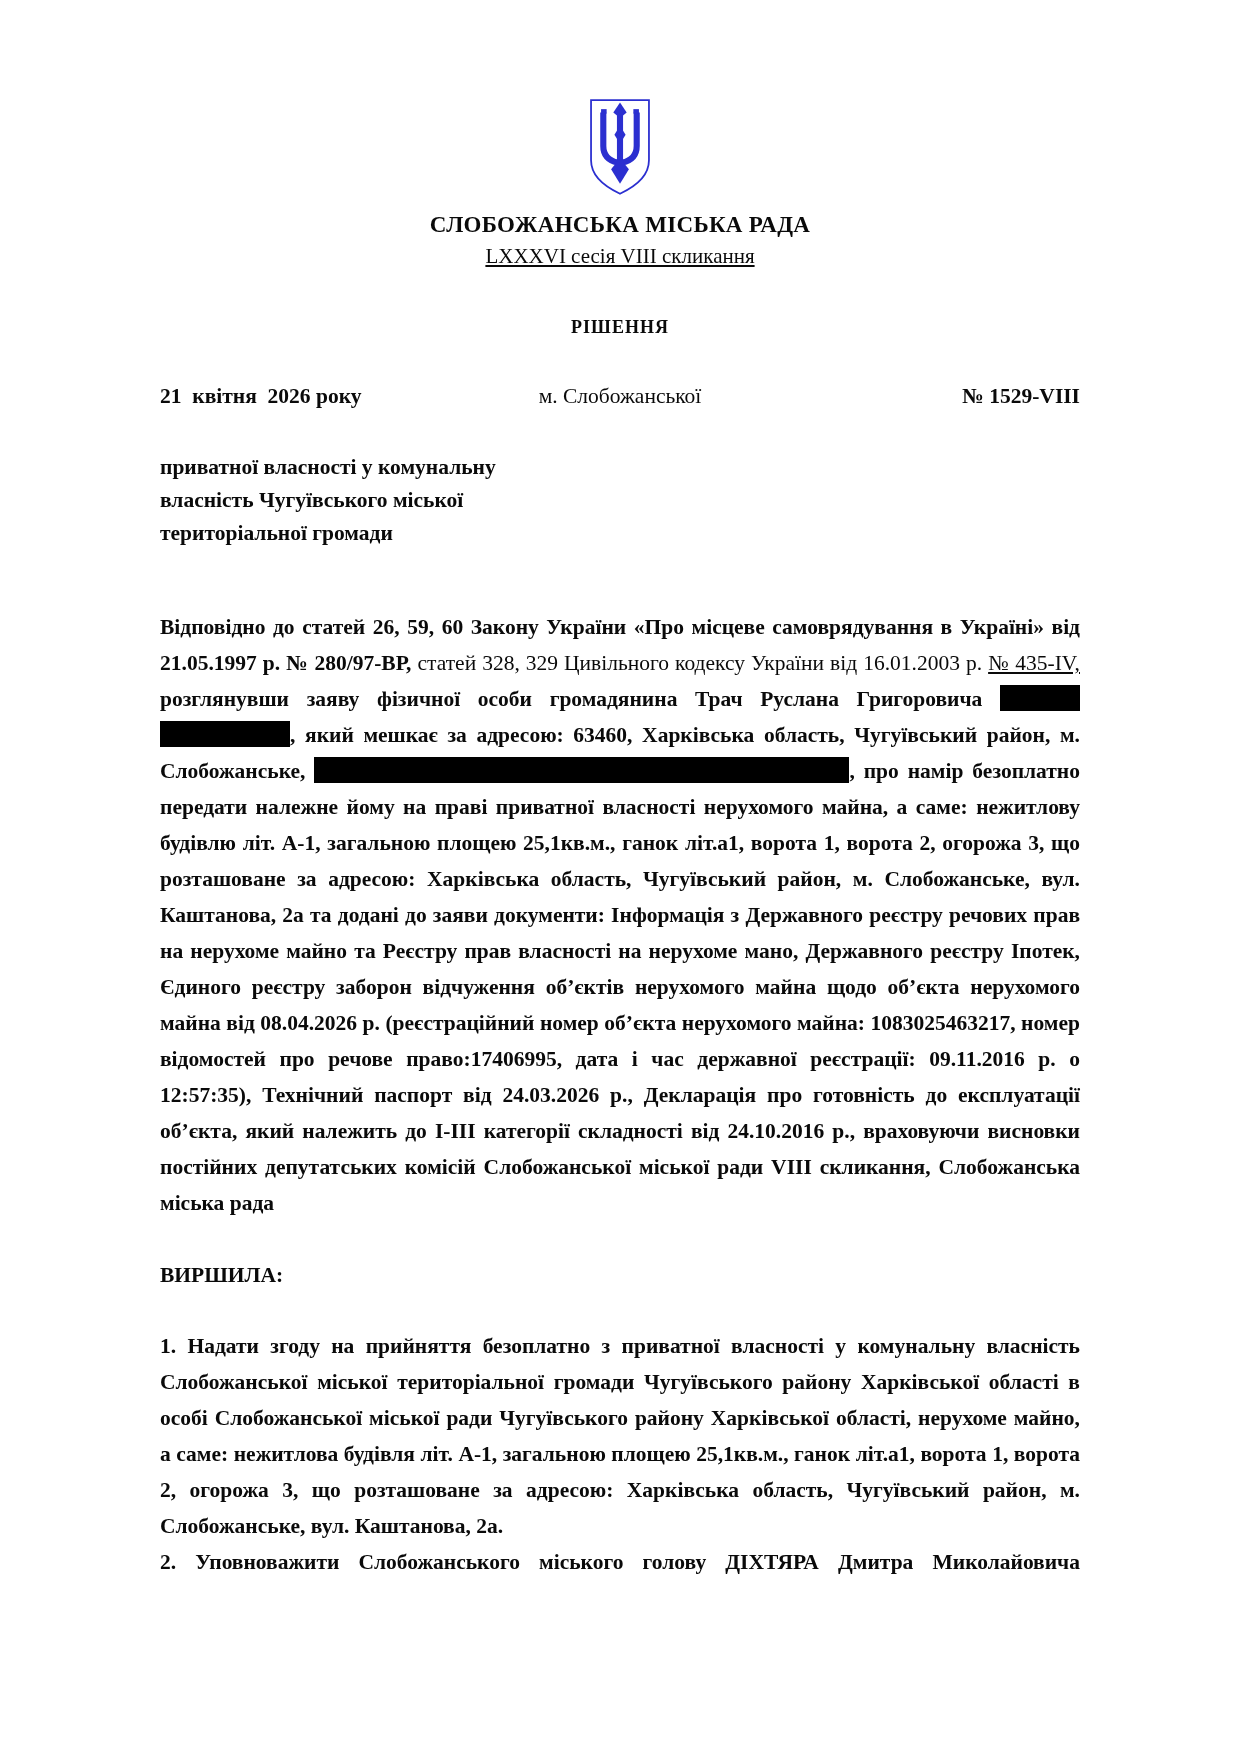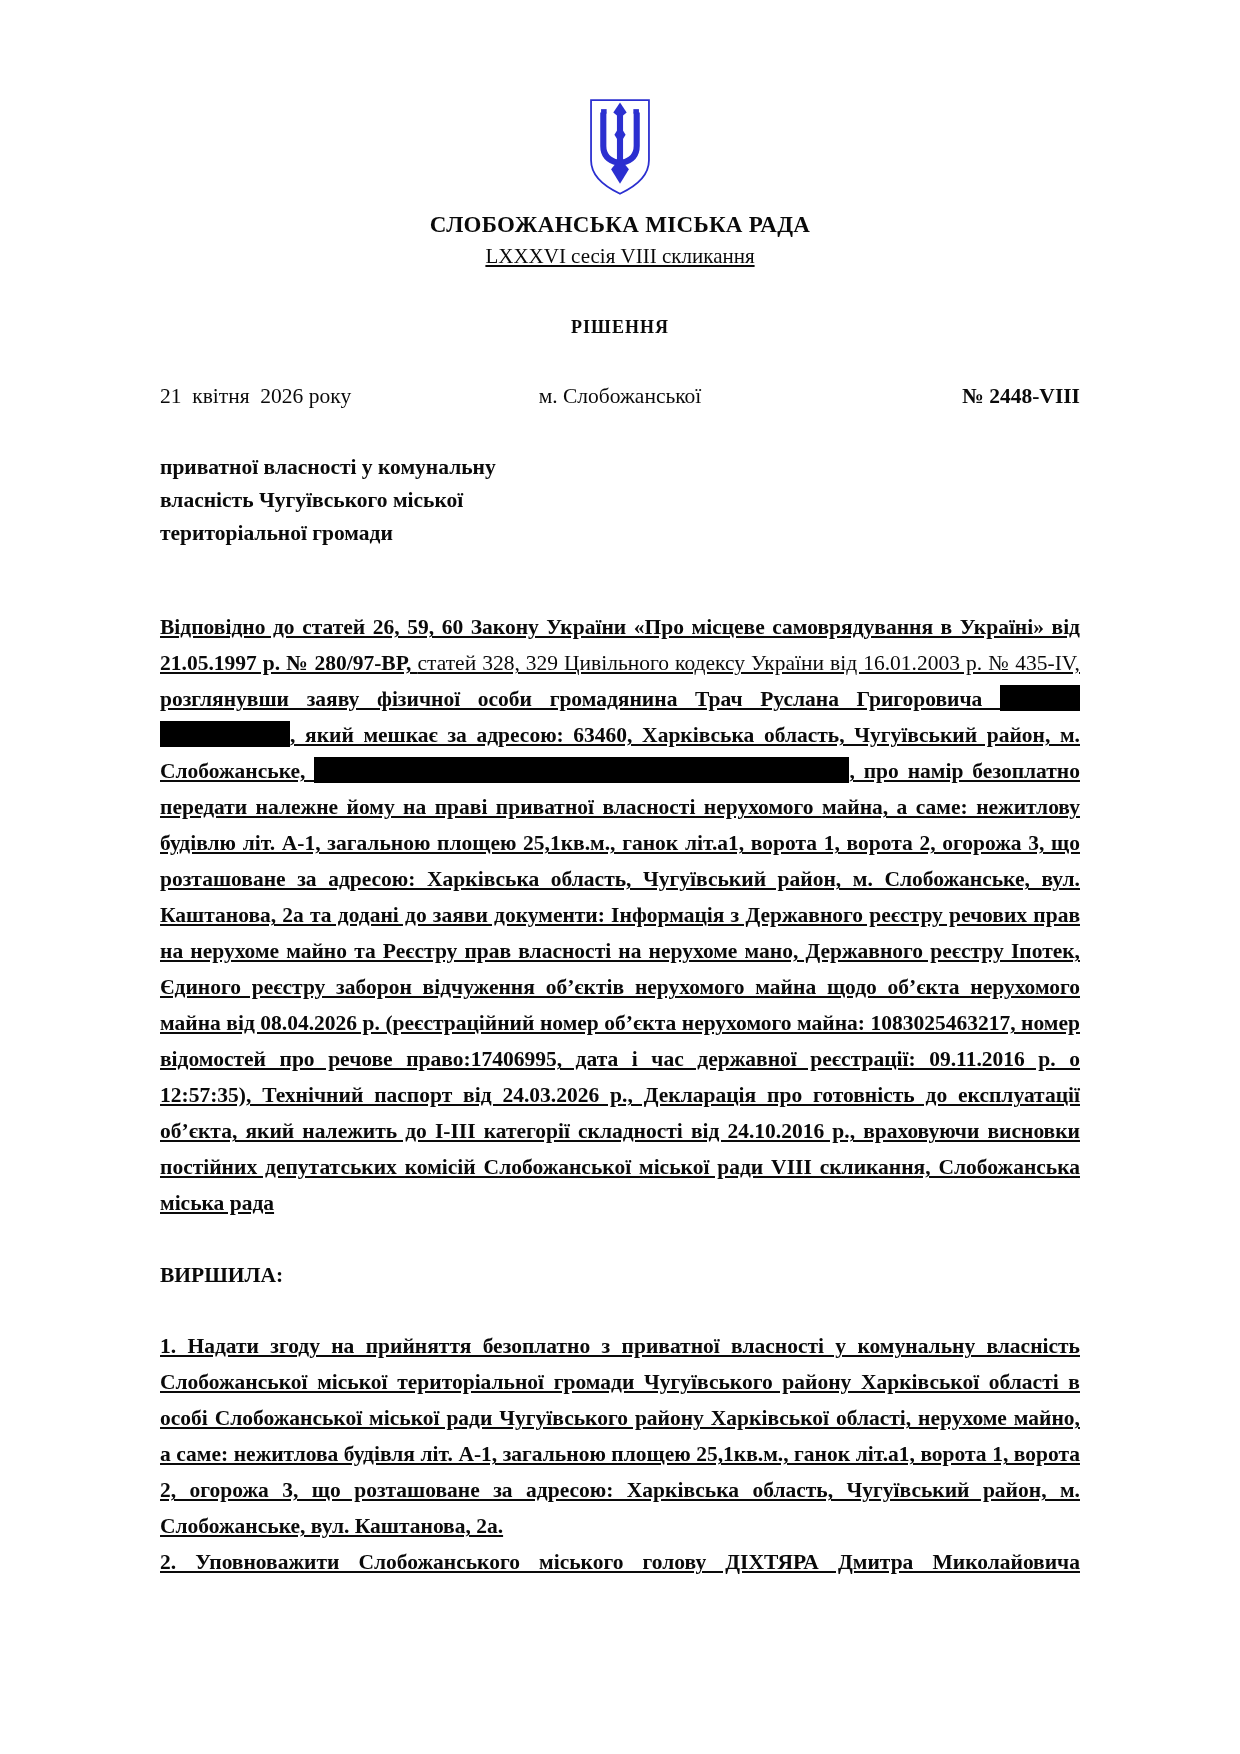--- a/index.html
+++ b/index.html
@@ -46,34 +46,33 @@
     font-size: 18px;
     letter-spacing: 1px;
     text-align: center;
   }
   .meta-row {
     margin-top: 46px;
     display: grid;
     grid-template-columns: 1fr auto 1fr;
     align-items: baseline;
   }
-  .meta-date  { text-align: left;  white-space: pre; }
+  .meta-date  { text-align: left;  white-space: pre; font-weight: bold; }
   .meta-place { text-align: center; }
   .meta-num   { text-align: right; font-weight: bold; }
   .subject {
     margin-top: 42px;
     max-width: 398px;
     font-weight: bold;
     line-height: 1.52;
   }
   .body-par {
     margin: 0;
     text-align: justify;
     line-height: 36px;
-    text-decoration: underline;
   }
   .preamble { margin-top: 60px; }
   .resolved-heading {
     margin-top: 42px;
     margin-bottom: 40px;
     font-weight: bold;
   }
   .b { font-weight: bold; }
   .u { text-decoration: underline; }
   .redaction {
@@ -107,21 +106,21 @@
   <div class="hdr-center">
     <div class="org-line">СЛОБОЖАНСЬКА МІСЬКА РАДА</div>
     <div class="session-line">LXXXVI сесія VIII скликання</div>
   </div>
 
   <div class="doc-type">РІШЕННЯ</div>
 
   <div class="meta-row">
     <span class="meta-date">21  квітня  2026 року</span>
     <span class="meta-place">м. Слобожанської</span>
-    <span class="meta-num">№ 2448-VIII</span>
+    <span class="meta-num">№ 1529-VIII</span>
   </div>
 
   <div class="subject">
     <div>приватної власності у комунальну</div>
     <div>власність Чугуївського міської</div>
     <div>територіальної громади</div>
   </div>
 
   <p class="body-par preamble"><span class="b">Відповідно до статей 26, 59, 60 Закону України «Про місцеве самоврядування в Україні» від 21.05.1997 р. № 280/97-ВР, </span><span>статей 328, 329 Цивільного кодексу України від 16.01.2003 р. </span><span class="u">№ 435-IV,</span><span class="b"> розглянувши заяву фізичної особи громадянина Трач Руслана Григоровича </span><span class="redaction" style="width: 80px;"></span><span class="b"> </span><span class="redaction" style="width: 130px;"></span><span class="b">, який мешкає за адресою: 63460, Харківська область, Чугуївський район, м. Слобожанське, </span><span class="redaction" style="width: 535px;"></span><span class="b">, про намір безоплатно передати належне йому на праві приватної власності нерухомого майна, а саме: нежитлову будівлю літ. А-1, загальною площею 25,1кв.м., ганок літ.а1, ворота 1, ворота 2, огорожа 3, що розташоване за адресою: Харківська область, Чугуївський район, м. Слобожанське, вул. Каштанова, 2а та додані до заяви документи: Інформація з Державного реєстру речових прав на нерухоме майно та Реєстру прав власності на нерухоме мано, Державного реєстру Іпотек, Єдиного реєстру заборон відчуження об’єктів нерухомого майна щодо об’єкта нерухомого майна від 08.04.2026 р. (реєстраційний номер об’єкта нерухомого майна: 1083025463217, номер відомостей про речове право:17406995, дата і час державної реєстрації: 09.11.2016 р. о 12:57:35), Технічний паспорт від 24.03.2026 р., Декларація про готовність до експлуатації об’єкта, який належить до І-ІІІ категорії складності від 24.10.2016 р., враховуючи висновки постійних депутатських комісій Слобожанської міської ради VIII скликання, Слобожанська міська рада</span></p>
 

